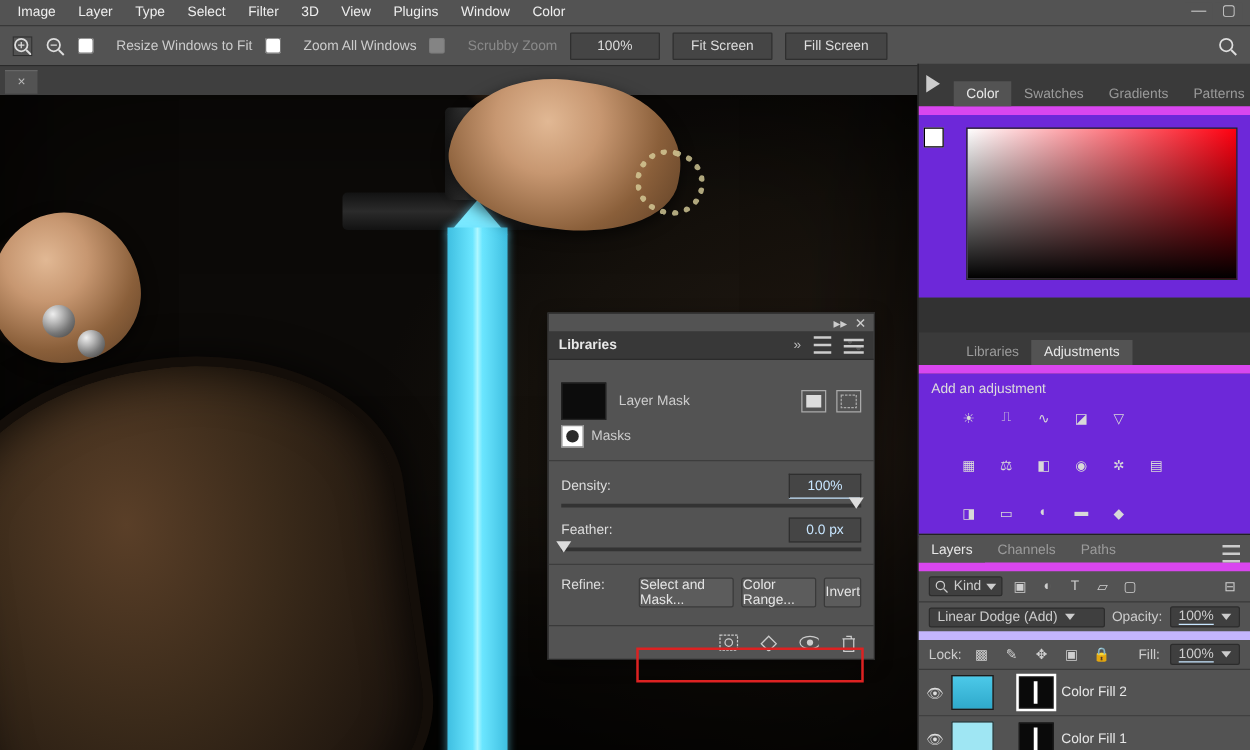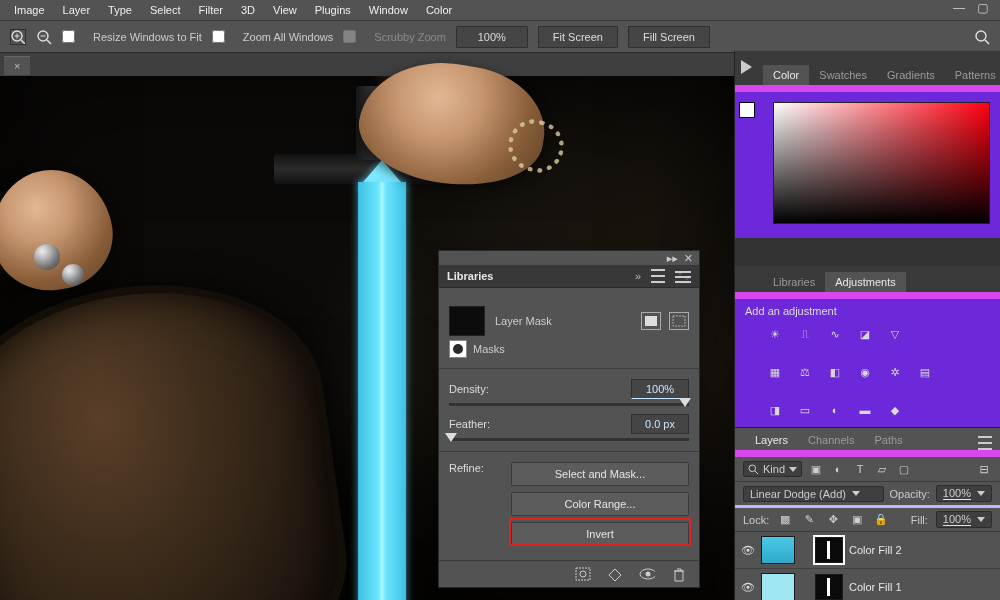--- a/index.html
+++ b/index.html
@@ -52,21 +52,21 @@
 .mask-ind:after{content:"";position:absolute;inset:3px;border-radius:50%;background:#2a2a2a}
 .lm-thumb{width:34px;height:28px;background:#0c0c0c;border:1px solid #222}
 .sq-icon{width:18px;height:16px;border:1px solid #aaa;display:inline-block;position:relative}
 .sq-icon.filled:after{content:"";position:absolute;inset:3px;background:#ddd}
 .hr{height:1px;background:#3d3d3d;margin:10px -10px}
 .plabel{width:56px;color:#ddd}
 .valbox{width:56px;height:18px;border:1px solid #2f2f2f;background:#454545;color:#c8e6ff;text-align:center;line-height:18px}
 .underline{border-bottom:1px solid #c8e6ff}
 .slider{flex:1;height:3px;background:#333;position:relative}
 .slider .knob{position:absolute;top:-5px;width:0;height:0;border-left:6px solid transparent;border-right:6px solid transparent;border-top:9px solid #ddd}
-.refine-col{display:flex;flex-direction:column;gap:6px;align-items:stretch}
+.refine-col{display:flex;flex-direction:row;gap:6px;align-items:stretch}
 .rbtn{height:22px;border:1px solid #3a3a3a;background:#5c5c5c;color:#e5e5e5;display:flex;align-items:center;justify-content:center;cursor:default;border-radius:2px}
 .highlight{position:absolute;border:2px solid #d22;pointer-events:none}
 .prop-footer{height:26px;border-top:1px solid #3a3a3a;display:flex;justify-content:flex-end;align-items:center;gap:16px;padding:0 12px;color:#ccc}
 .ficon{width:16px;height:16px;display:inline-flex;align-items:center;justify-content:center}
 .rightcol{position:absolute;right:0;top:51px;bottom:0;width:265px;background:#3a3a3a;border-left:1px solid #222}
 .playcol{position:absolute;left:0;top:5px;width:22px;height:22px;display:flex;align-items:center;justify-content:center}
 .play{width:0;height:0;border-left:11px solid #ccc;border-top:7px solid transparent;border-bottom:7px solid transparent}
 .panel-tabs{display:flex;height:22px;align-items:flex-end;padding-left:28px;gap:0;border-bottom:7px solid #d946ef;margin-top:12px}
 .ptab{padding:4px 10px;color:#9b9b9b;cursor:default}
 .ptab.active{background:#535353;color:#e8e8e8}
@@ -77,21 +77,21 @@
 .huefield{margin-left:28px;height:120px;background:linear-gradient(to bottom,rgba(0,0,0,0),#000),linear-gradient(to right,#fff,#ff0010);position:relative;border:1px solid #222}
 .section{background:#6d28d9}
 .section-h{padding:6px 10px;color:#ddd}
 .adj-grid{display:flex;flex-wrap:wrap;gap:10px;padding:2px 8px 10px 30px}
 .adji{width:20px;height:18px;display:flex;align-items:center;justify-content:center;color:#d8d8d8}
 .gap{height:28px;background:#323232}
 .layerspanel{position:absolute;left:0;right:0;bottom:0;top:376px;background:#535353;border-top:1px solid #222}
 .layer-opts{display:flex;align-items:center;gap:6px;padding:4px 8px;border-bottom:1px solid #3a3a3a}
 .kind{display:flex;align-items:center;gap:4px;background:#3f3f3f;border:1px solid #2c2c2c;padding:1px 4px;border-radius:2px}
 .tiny{width:16px;height:16px;display:inline-flex;align-items:center;justify-content:center;color:#cfcfcf}
-.row2{display:flex;align-items:center;gap:6px;padding:3px 8px;border-bottom:3px solid #c4b5fd}
+.row2{display:flex;align-items:center;gap:6px;padding:3px 8px;border-bottom:7px solid #c4b5fd}
 .dd{background:#3f3f3f;border:1px solid #2c2c2c;padding:1px 6px;display:flex;align-items:center;gap:6px;border-radius:2px}
 .chev{width:0;height:0;border-left:4px solid transparent;border-right:4px solid transparent;border-top:5px solid #ccc;display:inline-block}
 .lockrow{display:flex;align-items:center;gap:8px;padding:3px 8px;border-bottom:1px solid #3a3a3a}
 .layerlist{overflow:auto}
 .layer{display:flex;align-items:center;height:36px;gap:6px;padding:0 6px;border-bottom:1px solid #404040}
 .eye{width:14px;text-align:center;color:#ddd}
 .lthumb{width:32px;height:26px;border:1px solid #1b1b1b}
 .lthumb.cyan{background:linear-gradient(#4cc9e9,#2fa9cb)}
 .lthumb.cyan2{background:#9fe6f3}
 .link{width:8px;height:16px}
@@ -320,21 +320,21 @@
       <span style="width:100%;height:0"></span>
       <span class="adji" data-interactable="true">◨</span>
       <span class="adji" data-interactable="true">▭</span>
       <span class="adji" data-interactable="true">◐</span>
       <span class="adji" data-interactable="true">▬</span>
       <span class="adji" data-interactable="true">◆</span>
     </div>
   </div>
 
   <div class="layerspanel" data-interactable="false">
-    <div class="panel-tabs" style="margin-top:0;padding-left:10px">
+    <div class="panel-tabs" style="margin-top:0;padding-left:0">
       <div class="ptab active" data-interactable="true">Layers</div>
       <div class="ptab" data-interactable="true">Channels</div>
       <div class="ptab" data-interactable="true">Paths</div>
       <span style="margin-left:auto;margin-right:8px" class="hamb" data-interactable="true"></span>
     </div>
     <div class="layer-opts">
       <div class="kind" data-interactable="true">
           <svg width="11" height="11">
             <circle cx="4.3" cy="4.3" r="3.3" fill="none" stroke="#ccc"></circle>
             <line x1="7" y1="7" x2="10" y2="10" stroke="#ccc"></line>

